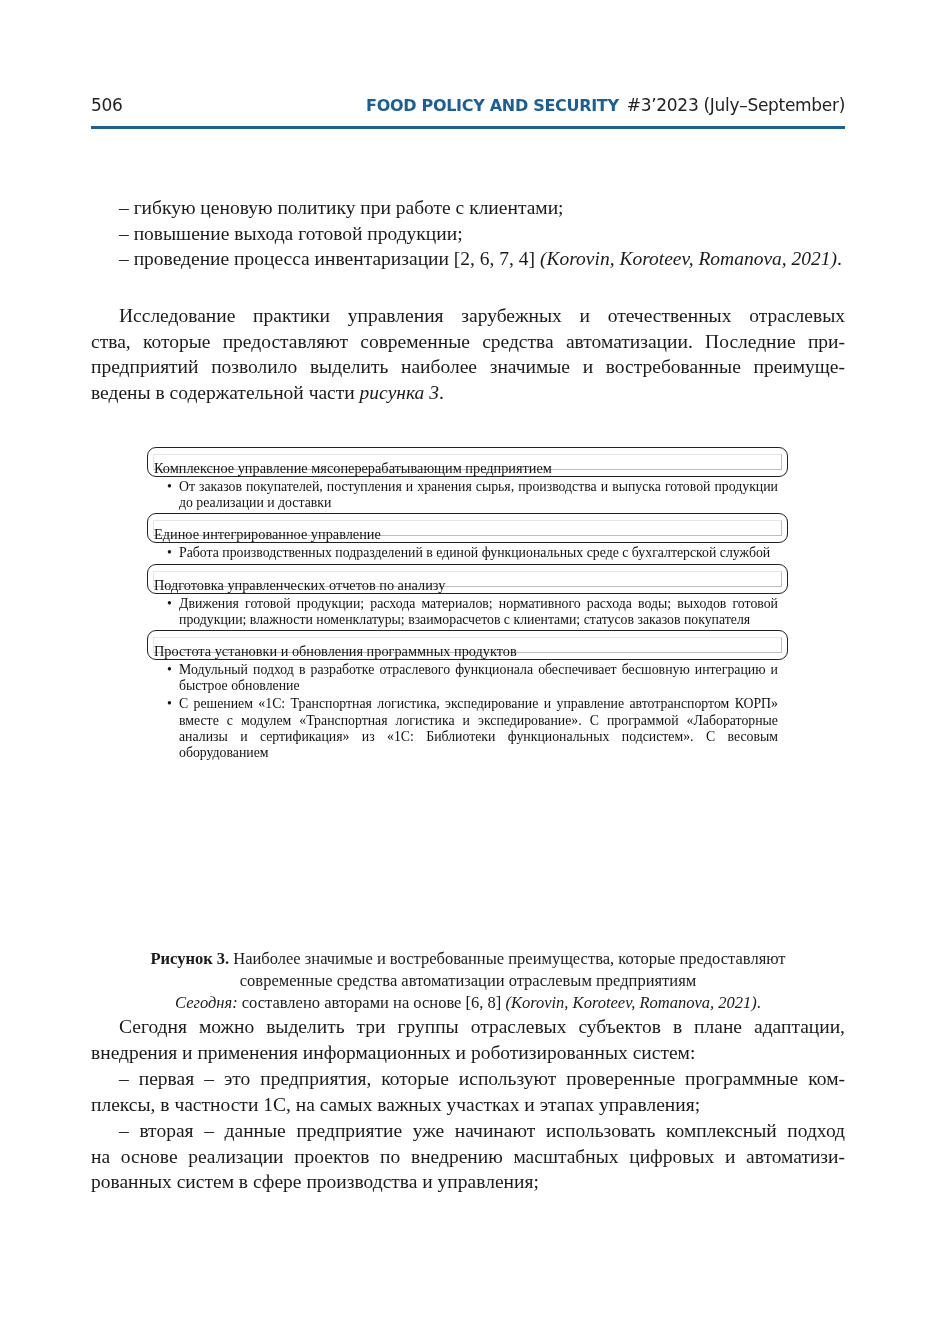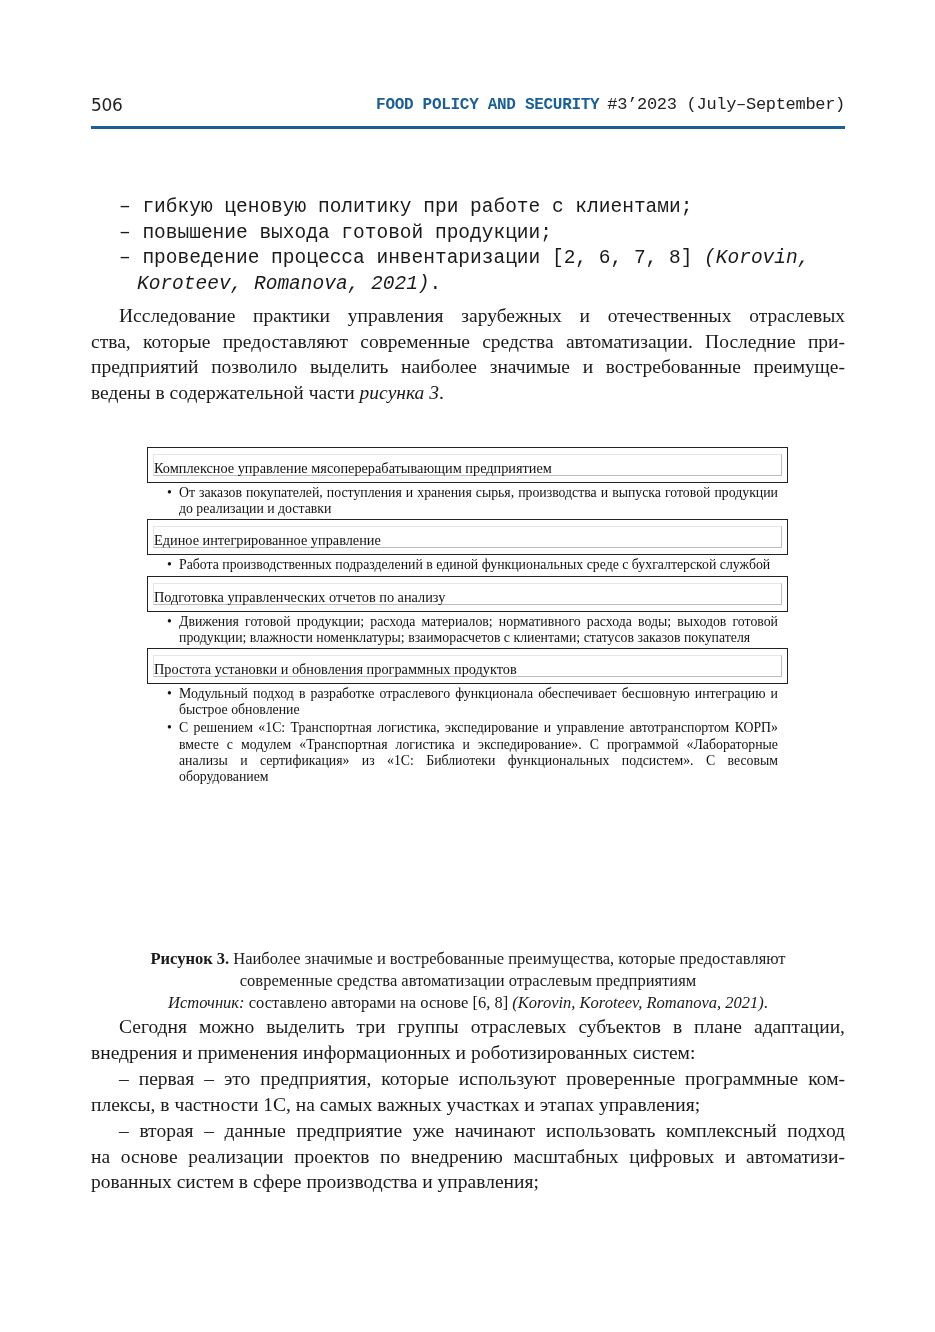--- a/index.html
+++ b/index.html
@@ -2,34 +2,34 @@
 <html><head>
   <meta charset="utf-8">
   <style>
     html, body { margin: 0; padding: 0; background: #ffffff; }
     body { width: 935px; height: 1332px; position: relative; overflow: hidden; color: #1a1a1a; }
     .header {
       position: absolute; left: 91px; top: 92px; width: 754px; height: 26px;
       font-family: "DejaVu Sans", sans-serif; font-size: 17px; line-height: 26px;
     }
     .header .pagenum { position: absolute; left: 0; top: 0; color: #222; letter-spacing: -0.3px; }
-    .header .right { position: absolute; right: 0; top: 0; white-space: nowrap; letter-spacing: -0.3px; font-family: Liberation Mono, monospace; }
+    .header .right { position: absolute; right: 0; top: 0; white-space: nowrap; letter-spacing: -0.3px; }
     .header .journal { color: #1a5f98; font-weight: bold; margin-right: 8px; font-size: 16px; }
     .header .issue { color: #222; }
     .header-rule { position: absolute; left: 91px; top: 126px; width: 754px; height: 3px; background: #1a5f98; }
 
     .body-text { font-family: "Liberation Serif", "DejaVu Serif", serif; font-size: 19.5px; line-height: 25.7px; color: #1a1a1a; }
     .block { position: absolute; left: 91px; width: 754px; }
-    .list-item { padding-left: 46px; text-indent: -18px; font-family: Liberation Mono, monospace; }
+    .list-item { padding-left: 46px; text-indent: -18px; }
     .para-line { text-align: justify; text-align-last: justify; }
     em { font-style: italic; }
 
     .figure { position: absolute; left: 147px; top: 447px; width: 641px; font-family: "Liberation Serif", serif; }
     .fig-box {
-      position: relative; height: 36px; border: 1.6px solid #222; border-radius: 0; box-sizing: border-box;
+      position: relative; height: 30px; border: 1.6px solid #222; border-radius: 9px; box-sizing: border-box;
     }
     .fig-box .inner {
       position: absolute; left: 5px; right: 5px; top: 6px; bottom: 6px;
       border: 1px solid #bdbdbd; border-left-color: #e6e6e6; border-top-color: #e6e6e6;
     }
     .fig-box .title {
       position: absolute; left: 6px; top: 10px; font-size: 14.3px; line-height: 20px; color: #111; white-space: nowrap;
     }
     .fig-bullet {
       position: relative; padding-left: 32px; padding-right: 10px; font-size: 13.8px; line-height: 16.2px; color: #111;
@@ -50,21 +50,21 @@
   <span class="pagenum">506</span>
   <span class="right">
     <span class="journal">FOOD POLICY AND SECURITY</span><span class="issue">#3’2023 (July–September)</span>
   </span>
 </div>
 <div class="header-rule"></div>
 
 <div class="block body-text" style="top:195px;">
   <div class="list-item">– гибкую ценовую политику при работе с клиентами;</div>
   <div class="list-item">– повышение выхода готовой продукции;</div>
-  <div class="list-item"><span>– проведение процесса инвентаризации [2, 6, 7, 8] </span><em>(Korovin, Koroteev, Romanova, 2021)</em><span>.</span></div>
+  <div class="list-item"><span>– проведение процесса инвентаризации [2, 6, 7, 4] </span><em>(Korovin, Koroteev, Romanova, 2021)</em><span>.</span></div>
 </div>
 
 <div class="block body-text" style="top:297px;">
   <div class="para-line" style="padding-left:28px;margin-top:6px;">Исследование практики управления зарубежных и отечественных отраслевых</div>
   <div class="para-line">ства, которые предоставляют современные средства автоматизации. Последние при-</div>
   <div class="para-line">предприятий позволило выделить наиболее значимые и востребованные преимуще-</div>
   <div><span>ведены в содержательной части </span><em>рисунка 3</em><span>.</span></div>
 </div>
 
 <div class="figure">
@@ -91,21 +91,21 @@
     <div class="title">Простота установки и обновления программных продуктов</div>
   </div>
   <div class="fig-bullet"><span class="dot">•</span><span>Модульный подход в разработке отраслевого функционала обеспечивает бесшовную интеграцию и быстрое обновление</span></div>
 
   <div class="fig-bullet"><span class="dot">•</span><span>С решением «1С: Транспортная логистика, экспедирование и управление автотранспортом КОРП» вместе с модулем «Транспортная логистика и экспедирование». С программой «Лабораторные анализы и сертификация» из «1С: Библиотеки функциональных подсистем». С весовым оборудованием</span></div>
 </div>
 
 <div class="caption">
   <div><b>Рисунок 3.</b><span> Наиболее значимые и востребованные преимущества, которые предоставляют</span></div>
   <div>современные средства автоматизации отраслевым предприятиям</div>
-  <div><em>Источник:</em><span> составлено авторами на основе [6, 8] </span><em>(Korovin, Koroteev, Romanova, 2021)</em><span>.</span></div>
+  <div><em>Сегодня:</em><span> составлено авторами на основе [6, 8] </span><em>(Korovin, Koroteev, Romanova, 2021)</em><span>.</span></div>
 </div>
 
 <div class="block body-text" style="top:1014px;">
   <div class="para-line" style="padding-left:28px;">Сегодня можно выделить три группы отраслевых субъектов в плане адаптации,</div>
   <div>внедрения и применения информационных и роботизированных систем:</div>
 </div>
 
 <div class="block body-text" style="top:1066px;">
   <div class="para-line" style="padding-left:28px;">– первая – это предприятия, которые используют проверенные программные ком-</div>
   <div>плексы, в частности 1С, на самых важных участках и этапах управления;</div>

